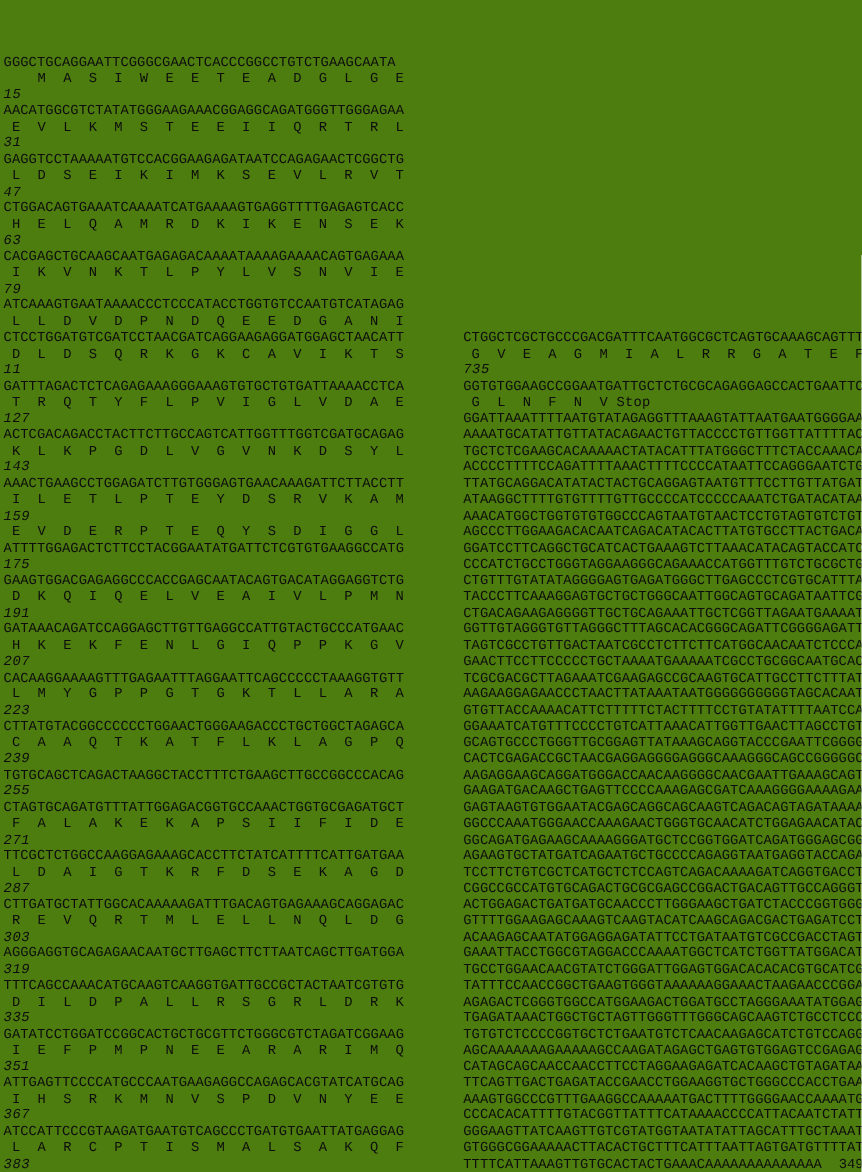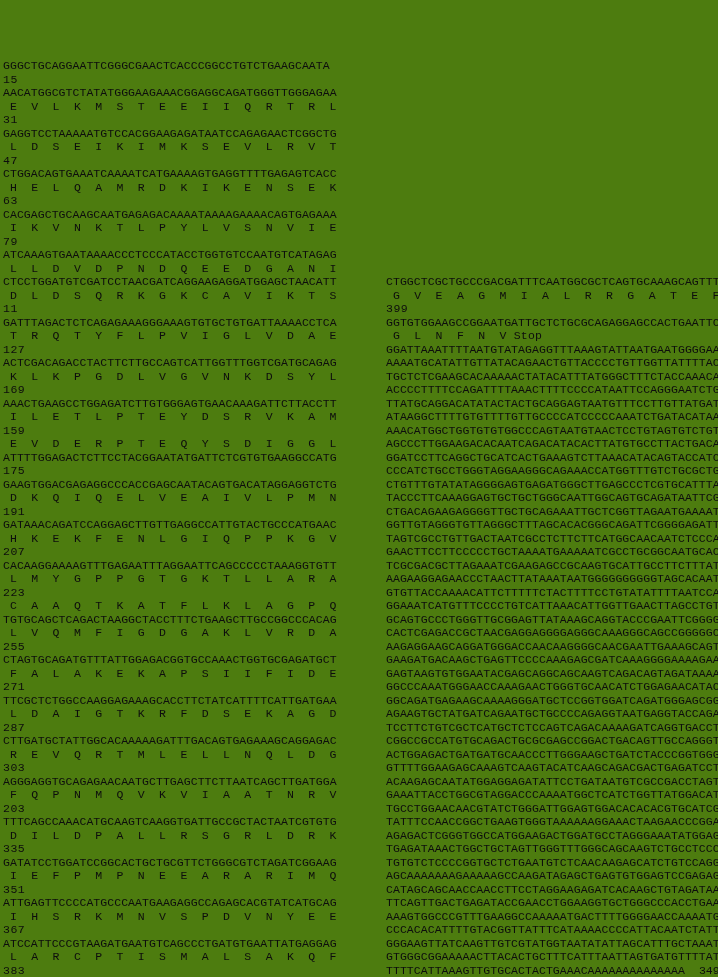--- a/index.html
+++ b/index.html
@@ -39,31 +39,33 @@
   }
   .ln.aa {
     padding-left: 7px;
     letter-spacing: 0.2px;
   }
   .ln.dna, .ln.utr {
     letter-spacing: 0.05px;
   }
   .ln.pos {
     letter-spacing: 0.5px;
+    font-style: italic;
   }
   .endnum {
     padding-left: 14px;
   }
 </style>
 </head>
 <body>
 
 <div class="page">
   <div class="col left">
       <div class="ln dna">GGGCTGCAGGAATTCGGGCGAACTCACCCGGCCTGTCTGAAGCAATA</div>
+      <div class="ln aa">   M  A  S  I  W  E  E  T  E  A  D  G  L  G  E</div>
       <div class="ln pos">15</div>
       <div class="ln dna">AACATGGCGTCTATATGGGAAGAAACGGAGGCAGATGGGTTGGGAGAA</div>
       <div class="ln aa">E  V  L  K  M  S  T  E  E  I  I  Q  R  T  R  L</div>
       <div class="ln pos">31</div>
       <div class="ln dna">GAGGTCCTAAAAATGTCCACGGAAGAGATAATCCAGAGAACTCGGCTG</div>
       <div class="ln aa">L  D  S  E  I  K  I  M  K  S  E  V  L  R  V  T</div>
       <div class="ln pos">47</div>
       <div class="ln dna">CTGGACAGTGAAATCAAAATCATGAAAAGTGAGGTTTTGAGAGTCACC</div>
       <div class="ln aa">H  E  L  Q  A  M  R  D  K  I  K  E  N  S  E  K</div>
       <div class="ln pos">63</div>
@@ -73,69 +75,69 @@
       <div class="ln dna">ATCAAAGTGAATAAAACCCTCCCATACCTGGTGTCCAATGTCATAGAG</div>
       <div class="ln aa">L  L  D  V  D  P  N  D  Q  E  E  D  G  A  N  I</div>
       <div class="ln dna">CTCCTGGATGTCGATCCTAACGATCAGGAAGAGGATGGAGCTAACATT</div>
       <div class="ln aa">D  L  D  S  Q  R  K  G  K  C  A  V  I  K  T  S</div>
       <div class="ln pos">11</div>
       <div class="ln dna">GATTTAGACTCTCAGAGAAAGGGAAAGTGTGCTGTGATTAAAACCTCA</div>
       <div class="ln aa">T  R  Q  T  Y  F  L  P  V  I  G  L  V  D  A  E</div>
       <div class="ln pos">127</div>
       <div class="ln dna">ACTCGACAGACCTACTTCTTGCCAGTCATTGGTTTGGTCGATGCAGAG</div>
       <div class="ln aa">K  L  K  P  G  D  L  V  G  V  N  K  D  S  Y  L</div>
-      <div class="ln pos">169</div>
+      <div class="ln pos">143</div>
       <div class="ln dna">AAACTGAAGCCTGGAGATCTTGTGGGAGTGAACAAAGATTCTTACCTT</div>
       <div class="ln aa">I  L  E  T  L  P  T  E  Y  D  S  R  V  K  A  M</div>
       <div class="ln pos">159</div>
       <div class="ln aa">E  V  D  E  R  P  T  E  Q  Y  S  D  I  G  G  L</div>
       <div class="ln dna">ATTTTGGAGACTCTTCCTACGGAATATGATTCTCGTGTGAAGGCCATG</div>
       <div class="ln pos">175</div>
       <div class="ln dna">GAAGTGGACGAGAGGCCCACCGAGCAATACAGTGACATAGGAGGTCTG</div>
       <div class="ln aa">D  K  Q  I  Q  E  L  V  E  A  I  V  L  P  M  N</div>
       <div class="ln pos">191</div>
       <div class="ln dna">GATAAACAGATCCAGGAGCTTGTTGAGGCCATTGTACTGCCCATGAAC</div>
       <div class="ln aa">H  K  E  K  F  E  N  L  G  I  Q  P  P  K  G  V</div>
       <div class="ln pos">207</div>
       <div class="ln dna">CACAAGGAAAAGTTTGAGAATTTAGGAATTCAGCCCCCTAAAGGTGTT</div>
       <div class="ln aa">L  M  Y  G  P  P  G  T  G  K  T  L  L  A  R  A</div>
       <div class="ln pos">223</div>
+      <div class="ln dna">CTTATGTACGGCCCCCCTGGAACTGGGAAGACCCTGCTGGCTAGAGCA</div>
       <div class="ln aa">C  A  A  Q  T  K  A  T  F  L  K  L  A  G  P  Q</div>
+      <div class="ln pos">239</div>
       <div class="ln dna">TGTGCAGCTCAGACTAAGGCTACCTTTCTGAAGCTTGCCGGCCCACAG</div>
-      <div class="ln aa">L  V  Q  M  F  I  G  D  G  A  K  L  V  R  D  A</div>
       <div class="ln pos">255</div>
       <div class="ln dna">CTAGTGCAGATGTTTATTGGAGACGGTGCCAAACTGGTGCGAGATGCT</div>
       <div class="ln aa">F  A  L  A  K  E  K  A  P  S  I  I  F  I  D  E</div>
       <div class="ln pos">271</div>
       <div class="ln dna">TTCGCTCTGGCCAAGGAGAAAGCACCTTCTATCATTTTCATTGATGAA</div>
       <div class="ln aa">L  D  A  I  G  T  K  R  F  D  S  E  K  A  G  D</div>
       <div class="ln pos">287</div>
       <div class="ln dna">CTTGATGCTATTGGCACAAAAAGATTTGACAGTGAGAAAGCAGGAGAC</div>
       <div class="ln aa">R  E  V  Q  R  T  M  L  E  L  L  N  Q  L  D  G</div>
       <div class="ln pos">303</div>
       <div class="ln dna">AGGGAGGTGCAGAGAACAATGCTTGAGCTTCTTAATCAGCTTGATGGA</div>
-      <div class="ln aa">F  Q  P  N  M  Q  V  K  V  I  A  A  T  N  R  V</div>
-      <div class="ln pos">203</div>
+      <div class="ln pos">319</div>
       <div class="ln dna">TTTCAGCCAAACATGCAAGTCAAGGTGATTGCCGCTACTAATCGTGTG</div>
       <div class="ln aa">D  I  L  D  P  A  L  L  R  S  G  R  L  D  R  K</div>
       <div class="ln pos">335</div>
       <div class="ln dna">GATATCCTGGATCCGGCACTGCTGCGTTCTGGGCGTCTAGATCGGAAG</div>
       <div class="ln aa">I  E  F  P  M  P  N  E  E  A  R  A  R  I  M  Q</div>
       <div class="ln pos">351</div>
       <div class="ln dna">ATTGAGTTCCCCATGCCCAATGAAGAGGCCAGAGCACGTATCATGCAG</div>
       <div class="ln aa">I  H  S  R  K  M  N  V  S  P  D  V  N  Y  E  E</div>
       <div class="ln pos">367</div>
       <div class="ln dna">ATCCATTCCCGTAAGATGAATGTCAGCCCTGATGTGAATTATGAGGAG</div>
       <div class="ln aa">L  A  R  C  P  T  I  S  M  A  L  S  A  K  Q  F</div>
       <div class="ln pos">383</div>
     </div>
   <div class="col right">
       <div class="ln dna">CTGGCTCGCTGCCCGACGATTTCAATGGCGCTCAGTGCAAAGCAGTTT</div>
       <div class="ln aa">G  V  E  A  G  M  I  A  L  R  R  G  A  T  E  F</div>
-      <div class="ln pos">399</div>
+      <div class="ln pos">735</div>
       <div class="ln dna">GGTGTGGAAGCCGGAATGATTGCTCTGCGCAGAGGAGCCACTGAATTC</div>
       <div class="ln aa">G  L  N  F  N  V Stop</div>
       <div class="ln utr">GGATTAAATTTTAATGTATAGAGGTTTAAAGTATTAATGAATGGGGAA</div>
       <div class="ln utr">AAAATGCATATTGTTATACAGAACTGTTACCCCTGTTGGTTATTTTAC</div>
       <div class="ln utr">TGCTCTCGAAGCACAAAAACTATACATTTATGGGCTTTCTACCAAACA</div>
       <div class="ln utr">ACCCCTTTTCCAGATTTTAAACTTTTCCCCATAATTCCAGGGAATCTG</div>
       <div class="ln utr">TTATGCAGGACATATACTACTGCAGGAGTAATGTTTCCTTGTTATGAT</div>
       <div class="ln utr">ATAAGGCTTTTGTGTTTTGTTGCCCCATCCCCCAAATCTGATACATAA</div>
       <div class="ln utr">AAACATGGCTGGTGTGTGGCCCAGTAATGTAACTCCTGTAGTGTCTGT</div>
       <div class="ln utr">AGCCCTTGGAAGACACAATCAGACATACACTTATGTGCCTTACTGACA</div>

